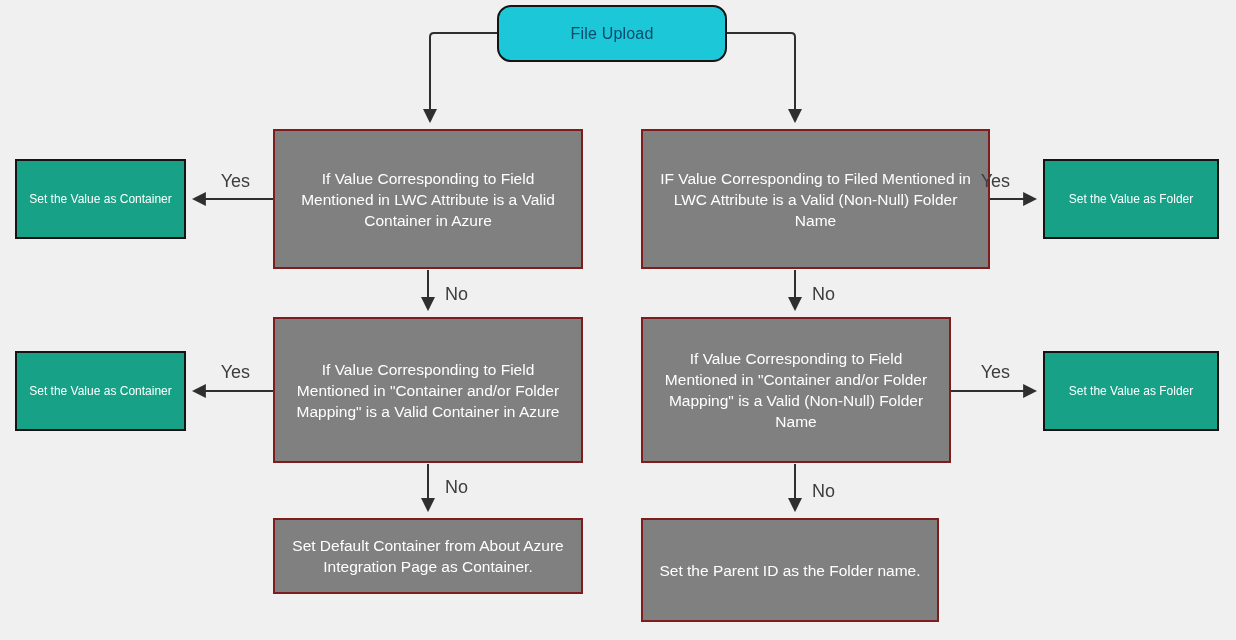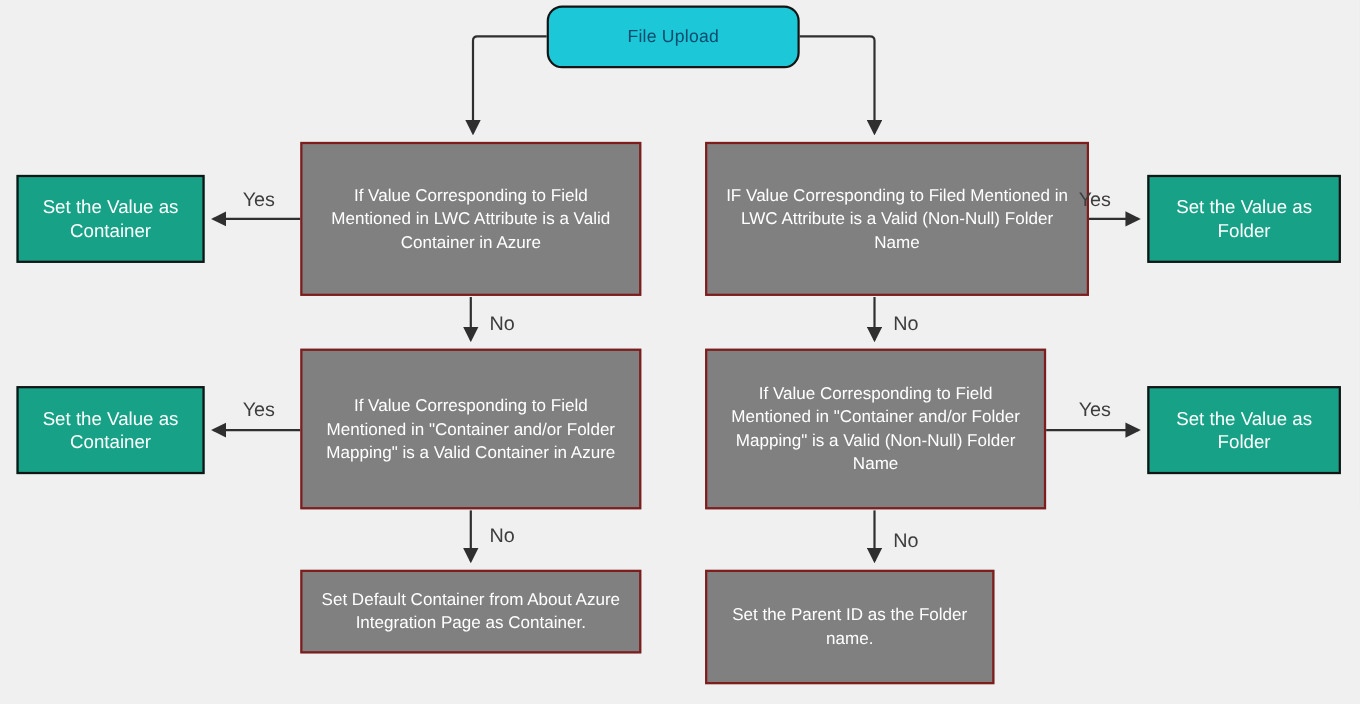--- a/index.html
+++ b/index.html
@@ -42,21 +42,21 @@
     color:#ffffff;
     font-size:15.5px;
     line-height:21px;
     font-weight:500;
     padding:0 16px;
   }
   .node-action{
     background:#17a287;
     border:2px solid #141414;
     color:#ffffff;
-    font-size:17px;
+    font-size:12px;
     line-height:21px;
     font-weight:500;
     padding:0 10px;
   }
   .edge-label{
     position:absolute;
     color:#3d3d3d;
     font-size:18px;
     width:40px;
     text-align:right;
@@ -100,21 +100,21 @@
   <div class="node node-action" style="left:15px; top:351px; width:171px; height:80px;">Set the Value as Container</div>
 
   <div class="node node-decision" style="left:273px; top:317px; width:310px; height:146px;">If Value Corresponding to Field Mentioned in "Container and/or Folder Mapping" is a Valid Container in Azure</div>
 
   <div class="node node-decision" style="left:641px; top:317px; width:310px; height:146px;">If Value Corresponding to Field Mentioned in "Container and/or Folder Mapping" is a Valid (Non-Null) Folder Name</div>
 
   <div class="node node-action" style="left:1043px; top:351px; width:176px; height:80px;">Set the Value as Folder</div>
 
   <div class="node node-decision" style="left:273px; top:518px; width:310px; height:76px;">Set Default Container from About Azure Integration Page as Container.</div>
 
-  <div class="node node-decision" style="left:641px; top:518px; width:263px; height:104px;">Set the Parent ID as the Folder name.</div>
+  <div class="node node-decision" style="left:641px; top:518px; width:298px; height:104px;">Set the Parent ID as the Folder name.</div>
 
   <div class="edge-label" style="left:210px; top:171px;">Yes</div>
   <div class="edge-label" style="left:970px; top:171px;">Yes</div>
   <div class="edge-label" style="left:428px; top:284px;">No</div>
   <div class="edge-label" style="left:795px; top:284px;">No</div>
   <div class="edge-label" style="left:210px; top:362px;">Yes</div>
   <div class="edge-label" style="left:970px; top:362px;">Yes</div>
   <div class="edge-label" style="left:428px; top:477px;">No</div>
   <div class="edge-label" style="left:795px; top:481px;">No</div>
 

